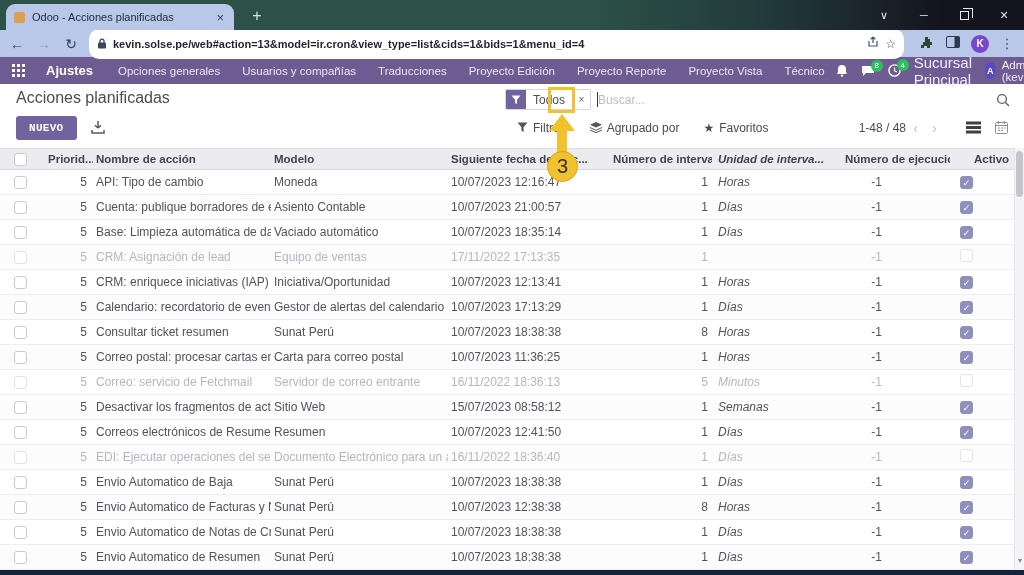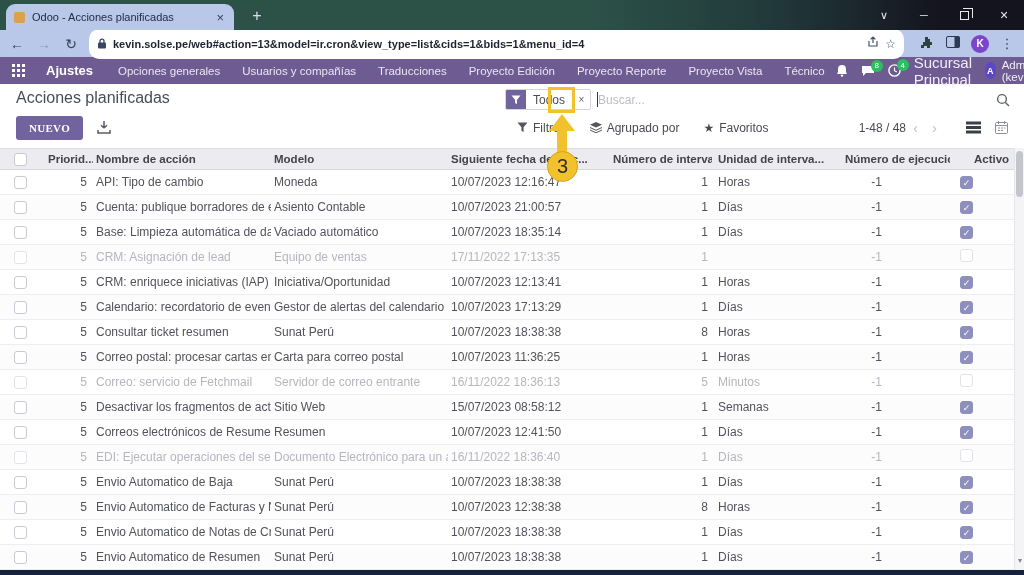--- a/index.html
+++ b/index.html
@@ -59,21 +59,21 @@
   .facet-ic { width:20px; background:var(--button-purple,#71639e); display:flex; align-items:center;
     justify-content:center; border-radius:1px 0 0 1px; }
   .facet-label { font-size:12px; color:#4c4c55; display:flex; align-items:center; padding:0 7px; }
   .facet-x { width:18px; display:flex; align-items:center; justify-content:center; font-size:10px;
     color:#5f6368; border-left:1px solid #e4e4ea; }
   .caret { width:1px; height:15px; background:#33363f; margin-left:6px; }
   .search-ph { font-size:12px; color:#bcbcc6; flex:1; }
   .cp-row2 { position:relative; height:31px; display:flex; align-items:center; padding:0 16px; }
   .btn-new { background:var(--button-purple,#71639e); color:#fff; border:none; font-size:11px;
     font-weight:bold; padding:6px 13px; border-radius:3px; letter-spacing:.3px;
-    font-family:Liberation Serif, serif; }
+    font-family:Liberation Mono, monospace; }
   .export-btn { margin-left:14px; display:flex; align-items:center; }
   .search-opts { position:absolute; left:517px; display:flex; align-items:center; gap:24px; }
   .opt { display:flex; align-items:center; gap:5px; font-size:12px; color:#494a52; }
   .star-glyph { color:#494a52; font-size:12px; }
   .pager-zone { margin-left:auto; display:flex; align-items:center; }
   .pager-txt { font-size:12px; color:#4a4a52; }
   .pager-arrow { font-size:15px; color:#c2c2ca; padding:0 7px; }
   .view-switch { display:flex; align-items:center; gap:14px; margin-left:22px; }
 
   
@@ -84,21 +84,21 @@
   .thead .hcell { font-size:11.5px; font-weight:bold; color:#42434c; white-space:nowrap; overflow:hidden; }
   .trow { height:25px; border-bottom:1px solid #ededf2; background:#fff; }
   .trow:nth-child(even) { background:#fcfcfd; }
   .cell { font-size:12px; color:#52525b; white-space:nowrap; overflow:hidden; }
   .c-check, .h-check { display:flex; justify-content:center; }
   .c-priority { text-align:right; padding-right:6px; }
   .h-priority { padding-left:8px; }
   .c-name, .h-name, .c-model, .h-model, .c-date, .h-date { padding-left:3px; }
   .c-int { text-align:right; padding-right:4px; }
   .h-int { padding-left:3px; }
-  .c-unit, .h-unit { padding-left:6px; }
+  .c-unit, .h-unit { padding-left:6px;font-style:italic; }
   .c-exec { text-align:right; padding-right:68px; }
   .h-exec { padding-left:7px; }
   .c-active { padding-left:10px; }
   .h-active { padding-left:24px; }
   .cb { width:13px; height:13px; border:1px solid #c9c9d2; border-radius:3px; background:#fff;
     display:inline-flex; align-items:center; justify-content:center; font-size:9px; color:#fff; }
   .cb.checked { background:var(--checkbox-checked,#8f8fbe); border-color:var(--checkbox-checked,#8f8fbe); }
   .trow.muted .cell { color:#b6b6bf; }
   .trow.muted .cb { border-color:#e2e2e9; }
 

